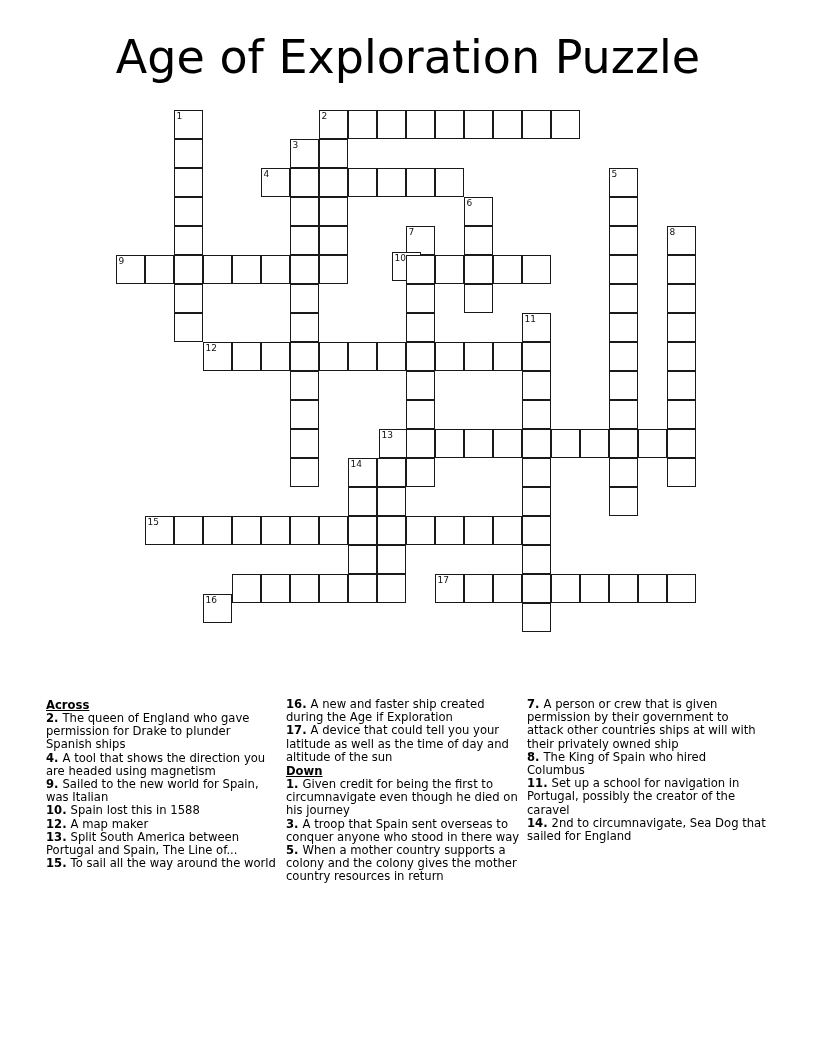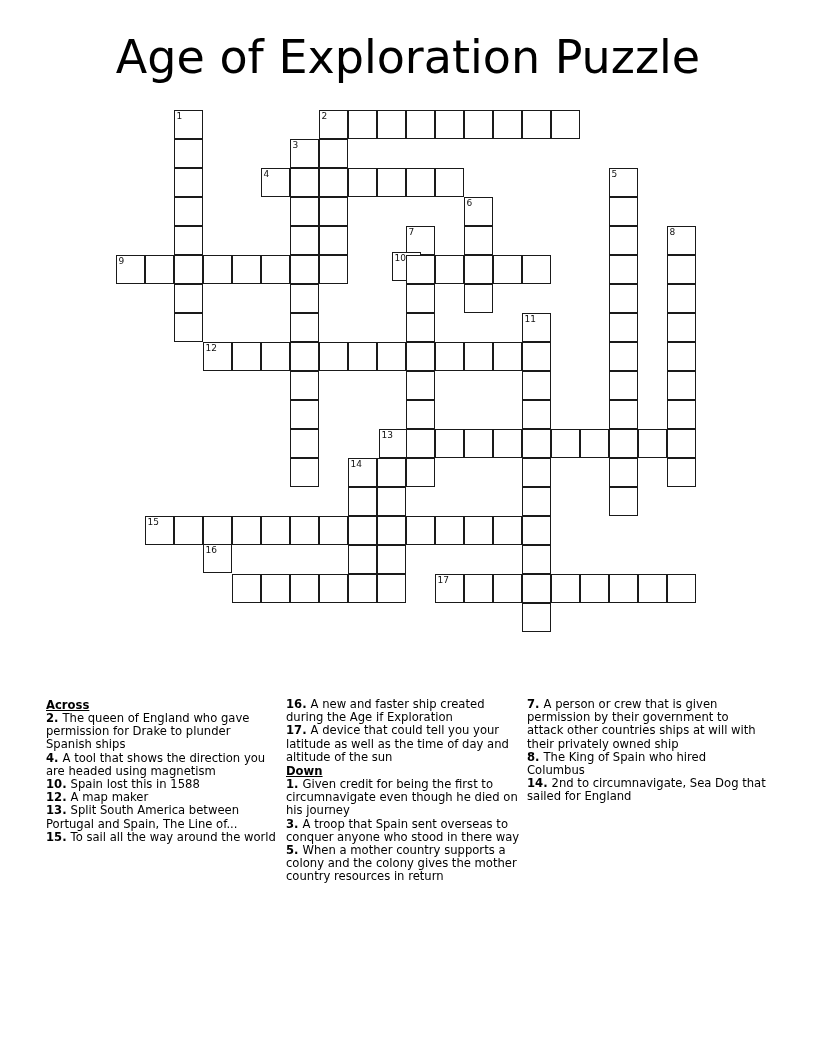--- a/index.html
+++ b/index.html
@@ -237,21 +237,21 @@
       <div class="cell" style="left: 348px; top: 516px;"></div>
       <div class="cell" style="left: 377px; top: 516px;"></div>
       <div class="cell" style="left: 406px; top: 516px;"></div>
       <div class="cell" style="left: 435px; top: 516px;"></div>
       <div class="cell" style="left: 464px; top: 516px;"></div>
       <div class="cell" style="left: 493px; top: 516px;"></div>
       <div class="cell" style="left: 522px; top: 516px;"></div>
       <div class="cell" style="left: 348px; top: 545px;"></div>
       <div class="cell" style="left: 377px; top: 545px;"></div>
       <div class="cell" style="left: 522px; top: 545px;"></div>
-      <div class="cell" style="left: 203px; top: 544px; text-align: center;">
+      <div class="cell" style="left: 203px; top: 594px; text-align: center;">
         <span class="num">16</span>
       </div>
       <div class="cell" style="left: 232px; top: 574px;"></div>
       <div class="cell" style="left: 261px; top: 574px;"></div>
       <div class="cell" style="left: 290px; top: 574px;"></div>
       <div class="cell" style="left: 319px; top: 574px;"></div>
       <div class="cell" style="left: 348px; top: 574px;"></div>
       <div class="cell" style="left: 377px; top: 574px;"></div>
       <div class="cell" style="left: 435px; top: 574px;">
         <span class="num">17</span>
@@ -265,33 +265,35 @@
       <div class="cell" style="left: 638px; top: 574px;"></div>
       <div class="cell" style="left: 667px; top: 574px;"></div>
       <div class="cell" style="left: 522px; top: 603px;"></div>
     </div>
 
   <div id="clues">
     <div class="clue-col c1">
         <span class="clue-heading">Across</span>
         <span class="clue"><span class="cn">2. </span><span>The queen of England who gave permission for Drake to plunder Spanish ships</span></span>
         <span class="clue"><span class="cn">4. </span><span>A tool that shows the direction you are headed using magnetism</span></span>
+        <span class="clue"><span class="cn">9. </span><span>Sailed to the new world for Spain, was Italian</span></span>
         <span class="clue"><span class="cn">10. </span><span>Spain lost this in 1588</span></span>
         <span class="clue"><span class="cn">12. </span><span>A map maker</span></span>
         <span class="clue"><span class="cn">13. </span><span>Split South America between Portugal and Spain, The Line of...</span></span>
         <span class="clue"><span class="cn">15. </span><span>To sail all the way around the world</span></span>
       </div>
     <div class="clue-col c2">
         <span class="clue"><span class="cn">16. </span><span>A new and faster ship created during the Age if Exploration</span></span>
         <span class="clue"><span class="cn">17. </span><span>A device that could tell you your latitude as well as the time of day and altitude of the sun</span></span>
         <span class="clue-heading">Down</span>
         <span class="clue"><span class="cn">1. </span><span>Given credit for being the first to circumnavigate even though he died on his journey</span></span>
         <span class="clue"><span class="cn">3. </span><span>A troop that Spain sent overseas to conquer anyone who stood in there way</span></span>
         <span class="clue"><span class="cn">5. </span><span>When a mother country supports a colony and the colony gives the mother country resources in return</span></span>
       </div>
     <div class="clue-col c3">
         <span class="clue"><span class="cn">7. </span><span>A person or crew that is given permission by their government to attack other countries ships at will with their privately owned ship</span></span>
         <span class="clue"><span class="cn">8. </span><span>The King of Spain who hired Columbus</span></span>
+        <span class="clue"><span class="cn">11. </span><span>Set up a school for navigation in Portugal, possibly the creator of the caravel</span></span>
         <span class="clue"><span class="cn">14. </span><span>2nd to circumnavigate, Sea Dog that sailed for England</span></span>
       </div>
   </div>
 
 </div>
 
 </body></html>

